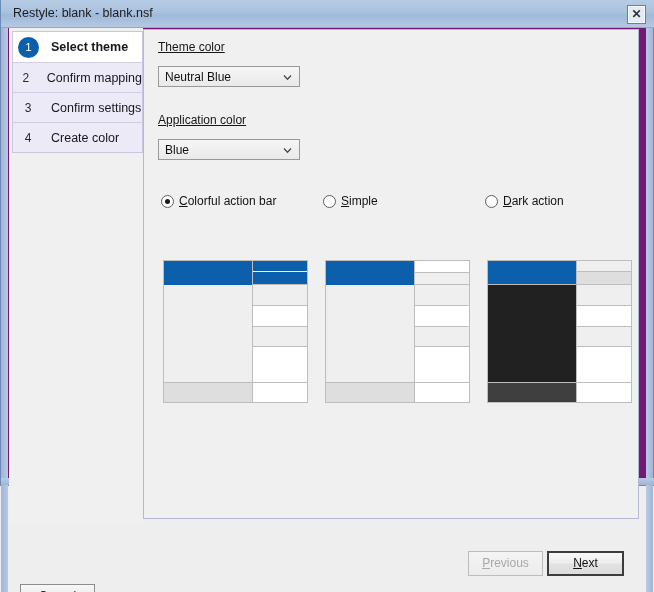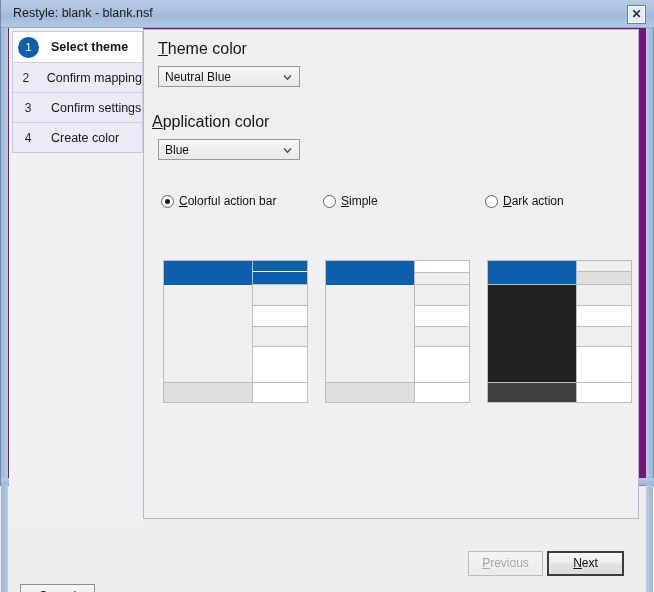--- a/index.html
+++ b/index.html
@@ -153,24 +153,25 @@
     top: 29px;
     width: 496px;
     height: 490px;
     box-sizing: border-box;
     border: 1px solid #b5b8d4;
     background: #f0f0f0;
   }
 
   .field-label {
     position: absolute;
-    font-size: 16px;
+    font-size: 12px;
     color: #161616;
     white-space: nowrap;
     font-family: "Liberation Sans", sans-serif;
+    text-decoration: underline;
   }
   .ak { text-decoration: underline; }
 
   .combobox {
     position: absolute;
     width: 142px;
     height: 21px;
     box-sizing: border-box;
     background: linear-gradient(to bottom, #f6f6f6, #e9e9e9);
     border: 1px solid #999999;
@@ -329,21 +330,21 @@
 
     <div class="combobox" style="left:14px; top:36px;">
       <div class="cb-value">Neutral Blue</div>
       <div class="cb-arrow">
         <svg width="9" height="9" viewBox="0 0 9 9">
             <path d="M1 2.5 L4.5 6.3 L8 2.5" stroke="#4a4a4a" stroke-width="1.3" fill="none"></path>
           </svg>
       </div>
     </div>
 
-    <div class="field-label" style="left:8px; top:83px;"><span class="ak">A</span><span>pplication color</span></div>
+    <div class="field-label" style="left:14px; top:83px;"><span class="ak">A</span><span>pplication color</span></div>
 
     <div class="combobox" style="left:14px; top:109px;text-align:right;">
       <div class="cb-value">Blue</div>
       <div class="cb-arrow">
         <svg width="9" height="9" viewBox="0 0 9 9">
             <path d="M1 2.5 L4.5 6.3 L8 2.5" stroke="#4a4a4a" stroke-width="1.3" fill="none"></path>
           </svg>
       </div>
     </div>
 

